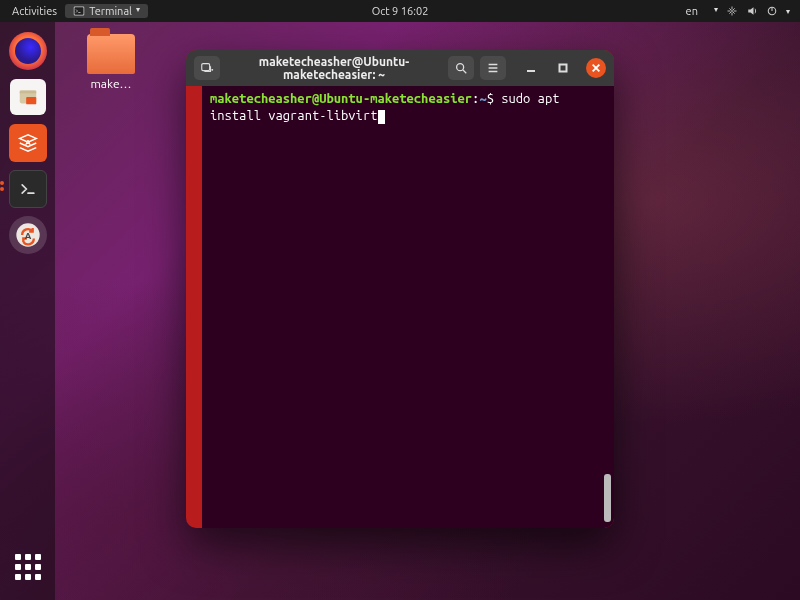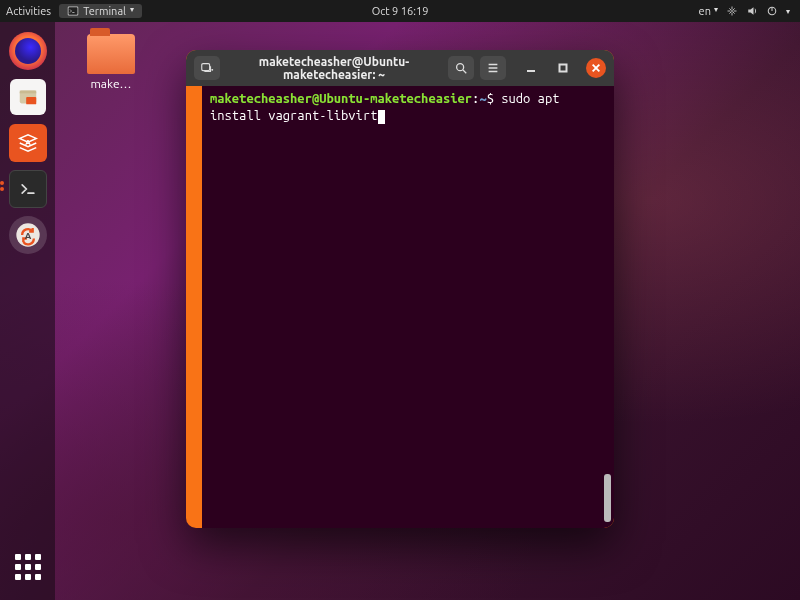--- a/index.html
+++ b/index.html
@@ -23,21 +23,21 @@
       position: absolute;
       top: 0; left: 0; right: 0;
       height: 22px;
       background: #1b1b1b;
       color: #ddd;
       display: flex;
       align-items: center;
       font-size: 11px;
       z-index: 100;
     }
-    .topbar .tb-left { display: flex; align-items: center; gap: 2px; }
+    .topbar .tb-left { display: flex; align-items: center; gap: 2px; padding-left: 6px; }
     .topbar .tb-center { position: absolute; left: 50%; transform: translateX(-50%); }
     .topbar .tb-right { margin-left: auto; display: flex; align-items: center; gap: 8px; padding-right: 10px; }
     .tb-btn { padding: 2px 6px; cursor: pointer; }
     .tb-appmenu {
       display: flex; gap: 4px;
       background: #3f3f3f; border-radius: 3px; padding: 1px 8px;
     }
     .tb-appmenu svg { width: 12px; height: 12px; }
     .tb-icon { display:inline-flex; }
     .tb-icon svg { width: 12px; height: 12px; fill: #ccc; }
@@ -105,21 +105,21 @@
     .desktop-folder .folder::before {
       content:""; position:absolute; top:-6px; left:3px; width:20px;height:8px;
       background:#d85a2a; border-radius:2px 2px 0 0;
     }
     .desktop-folder .cap { font-size:12px; color:#fff; margin-top:3px;}
     
     .terminal-window {
       position: absolute;
       top: 50px; left: 186px;
       width: 428px; height: 478px;
-      background: #f97316;
+      background: #b91c1c;
       border-radius: 10px;
       box-shadow: 0 18px 44px rgba(0,0,0,0.6);
       display: flex; flex-direction: column;
       overflow:hidden;
       z-index: 60;
     }
     .term-header {
       height: 36px;
       background: #3a3a3a;
       display:flex; align-items:center;
@@ -181,23 +181,23 @@
         <svg viewBox="0 0 16 16">
             <rect x="1" y="2" width="14" height="12" rx="1.5" fill="#ccc"></rect>
             <rect x="2" y="3" width="12" height="10" rx="1" fill="#222"></rect>
             <path d="M4 6l2 2-2 2M7 10h3" stroke="#ccc" stroke-width="1" fill="none"></path>
           </svg>
       </span>
       <span>Terminal</span>
       <span style="font-size:8px;">▾</span>
     </div>
   </div>
-  <div class="tb-center">Oct 9  16:19</div>
+  <div class="tb-center">Oct 9  16:02</div>
   <div class="tb-right">
-    <span style="display:flex;align-items:flex-start;gap:3px;">
+    <span style="display:flex;align-items:flex-start;gap:16px;">
       <span>en</span>
       <span style="font-size:8px;">▾</span>
     </span>
     <span class="tb-icon">
         <svg viewBox="0 0 16 16">
           <path d="M8 2v4M8 10v4M2 8h4M10 8h4M4.5 4.5l3 3M8.5 8.5l3 3M11.5 4.5l-3 3M7.5 8.5l-3 3" stroke="#ccc" stroke-width="1.2"></path>
         </svg>
       </span>
     <span class="tb-icon">
         <svg viewBox="0 0 16 16">

